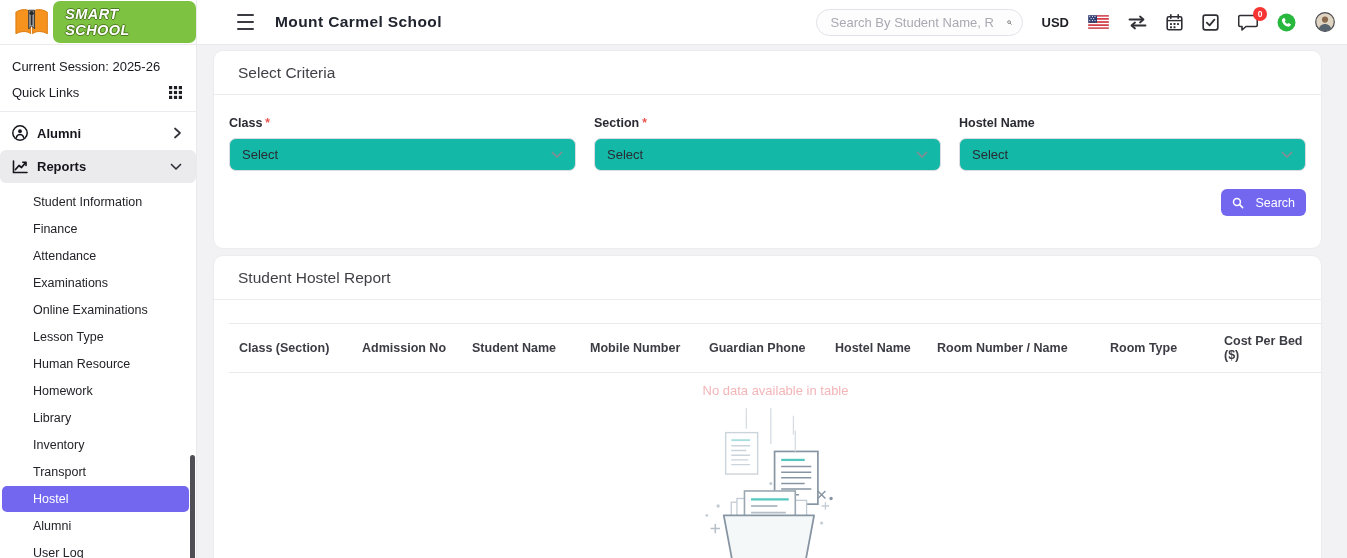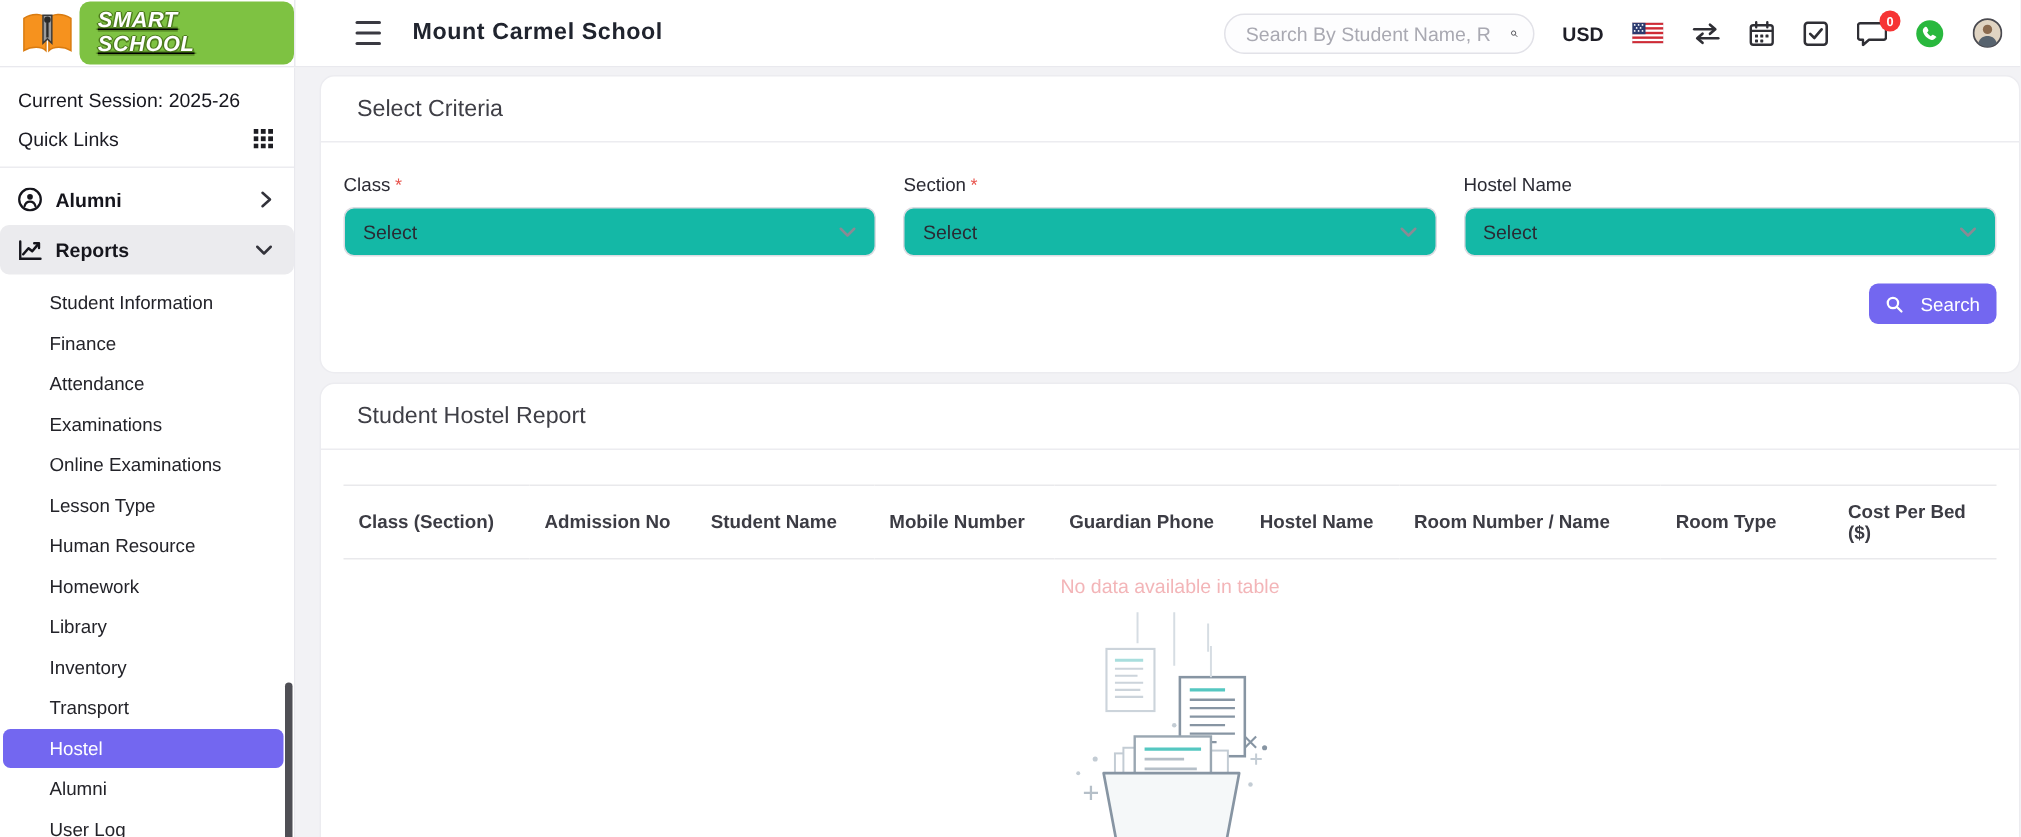--- a/index.html
+++ b/index.html
@@ -7,21 +7,21 @@
               font-family:"Liberation Sans", sans-serif; }
   :root{
     --accent:#7367f0; --logo-green:#7ec242; --logo-orange:#f6921e;
     --badge-red:#f63434; --whatsapp-green:#29b83e; --empty-text:#f3b5b8;
     --border:#e9e9ee; --text-dark:#25252d;
   }
 
   
   .topbar{ display:flex; height:45px; background:#fff; border-bottom:1px solid var(--border); }
   .logo-zone{ width:197px; flex:0 0 197px; border-right:1px solid var(--border);
-              display:flex; align-items:center; padding-left:12px; gap:2px;text-decoration:underline; }
+              display:flex; align-items:center; padding-left:12px; gap:2px; }
   .logo-badge{ background:var(--logo-green); color:#fff; font-weight:800; font-style:italic;
                font-size:14.5px; letter-spacing:.4px; padding:5px 11px 5px 12px; border-radius:7px;
                text-shadow:0 1px 0 #4e7d1e, 1px 0 0 #4e7d1e, -1px 0 0 #4e7d1e, 0 -1px 0 #4e7d1e; }
   .topbar-main{ flex:1; display:flex; align-items:center; padding:0 12px 0 16px;margin-left:24px; }
   .hamburger{ width:20px; height:16px; display:flex; flex-direction:column; justify-content:space-between;
               cursor:pointer; margin-right:18px; }
   .hamburger span{ display:block; height:2.4px; background:#3a3a42; border-radius:2px; }
   .hamburger span:nth-child(1){ width:17px; } .hamburger span:nth-child(2){ width:17px; }
   .hamburger span:nth-child(3){ width:17px; }
   .page-title{ font-size:15.5px; font-weight:700; color:#20242e; letter-spacing:.4px; }
@@ -34,21 +34,21 @@
   .currency{ font-size:13px; font-weight:700; color:#1f1f28; cursor:pointer; }
   .icon-btn{ position:relative; display:flex; align-items:center; cursor:pointer; }
   .chat-badge{ position:absolute; top:-7px; right:-9px; min-width:14px; height:14px; border-radius:8px;
                background:var(--badge-red); color:#fff; font-size:8.5px; font-weight:700;
                display:flex; align-items:center; justify-content:center; padding:0 3px; }
 
   
   .body-row{ display:flex; height:513px; }
   .sidebar{ width:197px; flex:0 0 197px; background:#fff; border-right:1px solid var(--border);
             position:relative; padding-top:8px; overflow:hidden; }
-  .content{ flex:1; padding:5px 0 0 16px; overflow:hidden; }
+  .content{ flex:1; padding:5px 25px 0 16px; overflow:hidden; }
 
   
   .session{ font-size:13px; color:#18181f; padding:6px 12px 4px 12px; }
   .quick-links{ display:flex; align-items:center; justify-content:space-between;
                 padding:7px 14px 9px 12px; font-size:13px; color:#1c1c24; cursor:pointer;text-align:right; }
   .side-divider{ height:1px; background:#ececf0; margin:2px 0 4px 0; }
   .group-row{ display:flex; align-items:center; gap:9px; padding:9px 14px 9px 12px;
               font-size:13px; font-weight:700; color:#15151c; cursor:pointer; }
   .group-row .chev{ margin-left:auto; }
   .group-row.active-group{ background:#ebebee; border-radius:6px; }
@@ -58,21 +58,21 @@
   .submenu li.active{ background:var(--accent); color:#fff; }
   .side-scroll{ position:absolute; right:1px; top:410px; width:5px; height:140px;
                 background:#4f4f55; border-radius:3px; cursor:grab; }
 
   
   .card{ background:#fff; border:1px solid #ececf0; border-radius:10px; margin-bottom:6px; }
   .card-title{ font-size:15.5px; color:#3f3f46; padding:13px 24px 12px 24px; border-bottom:1px solid #ececf0; }
 
   .form-row{ display:flex; gap:18px; padding:21px 15px 0 15px; }
   .field{ flex:1; }
-  .field label{ display:block; font-size:12.5px; color:#2a2a33; font-weight:400; margin-bottom:8px; }
+  .field label{ display:block; font-size:12.5px; color:#2a2a33; font-weight:700; margin-bottom:8px; }
   .req{ color:#e8554e; margin-left:3px; font-size:12px; }
   .select-box{ height:33px; border:1px solid #dcdce2; border-radius:7px; background:#14b8a6;
                display:flex; align-items:center; padding:0 12px; font-size:13px; color:#2a2a33;
                cursor:pointer; }
   .select-box .chev{ margin-left:auto; }
   .btn-row{ display:flex; justify-content:flex-end; padding:18px 15px 32px 15px; }
   .btn-search{ background:var(--accent); color:#fff; border:none; border-radius:6px; height:27px;
                padding:0 11px; font-size:12.5px; font-weight:500; display:flex; align-items:center;
                gap:11px; cursor:pointer; font-family:"Liberation Sans", sans-serif; }
 

